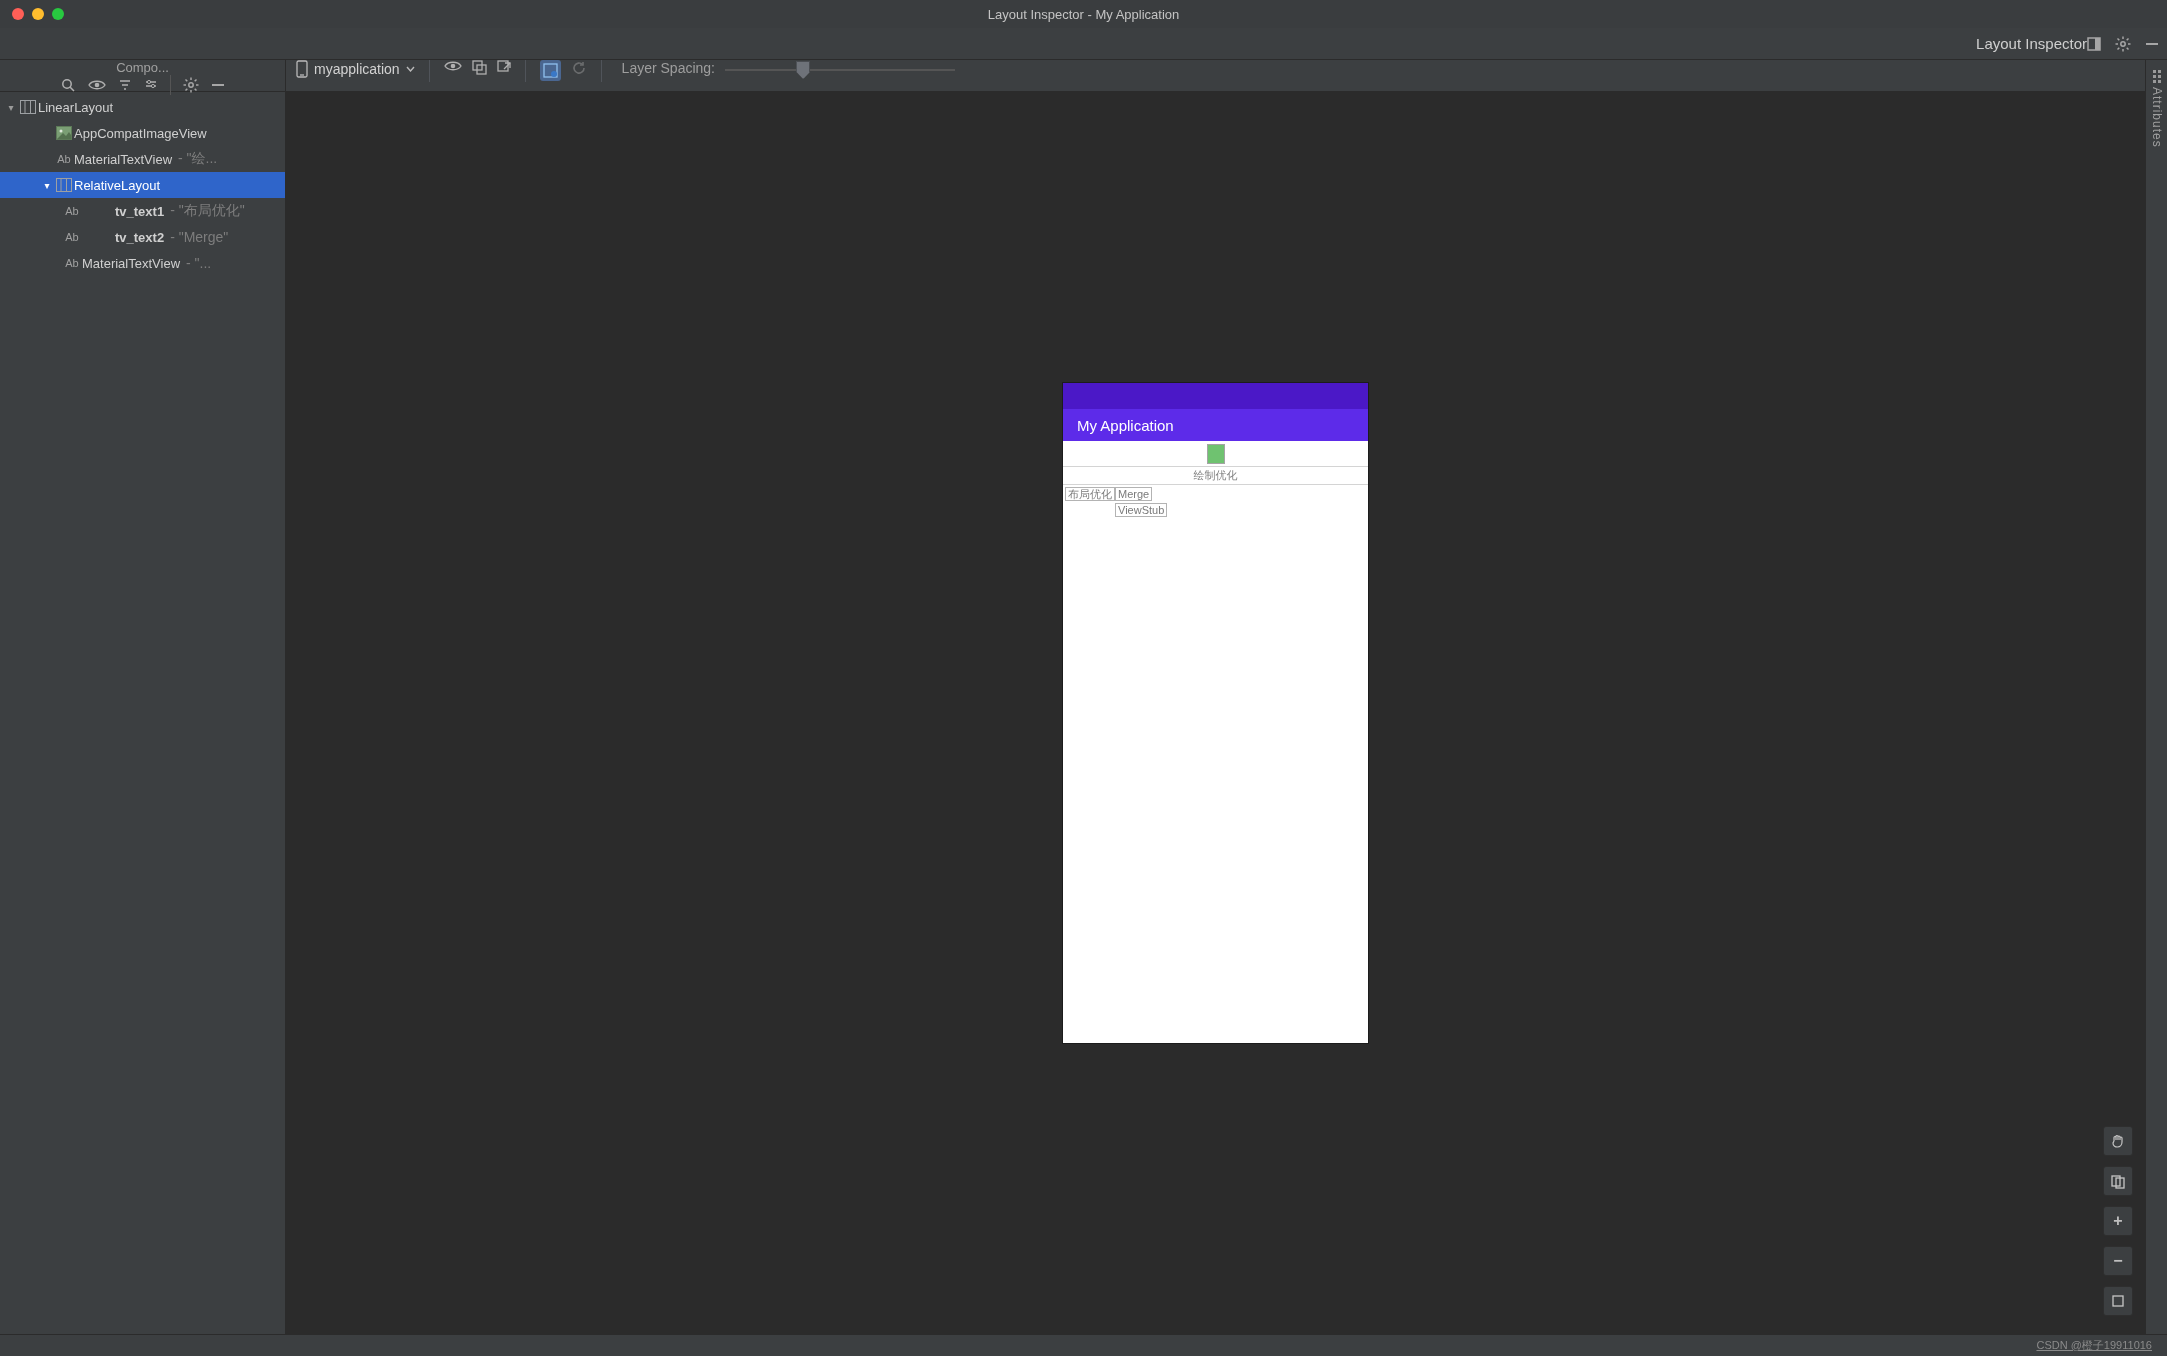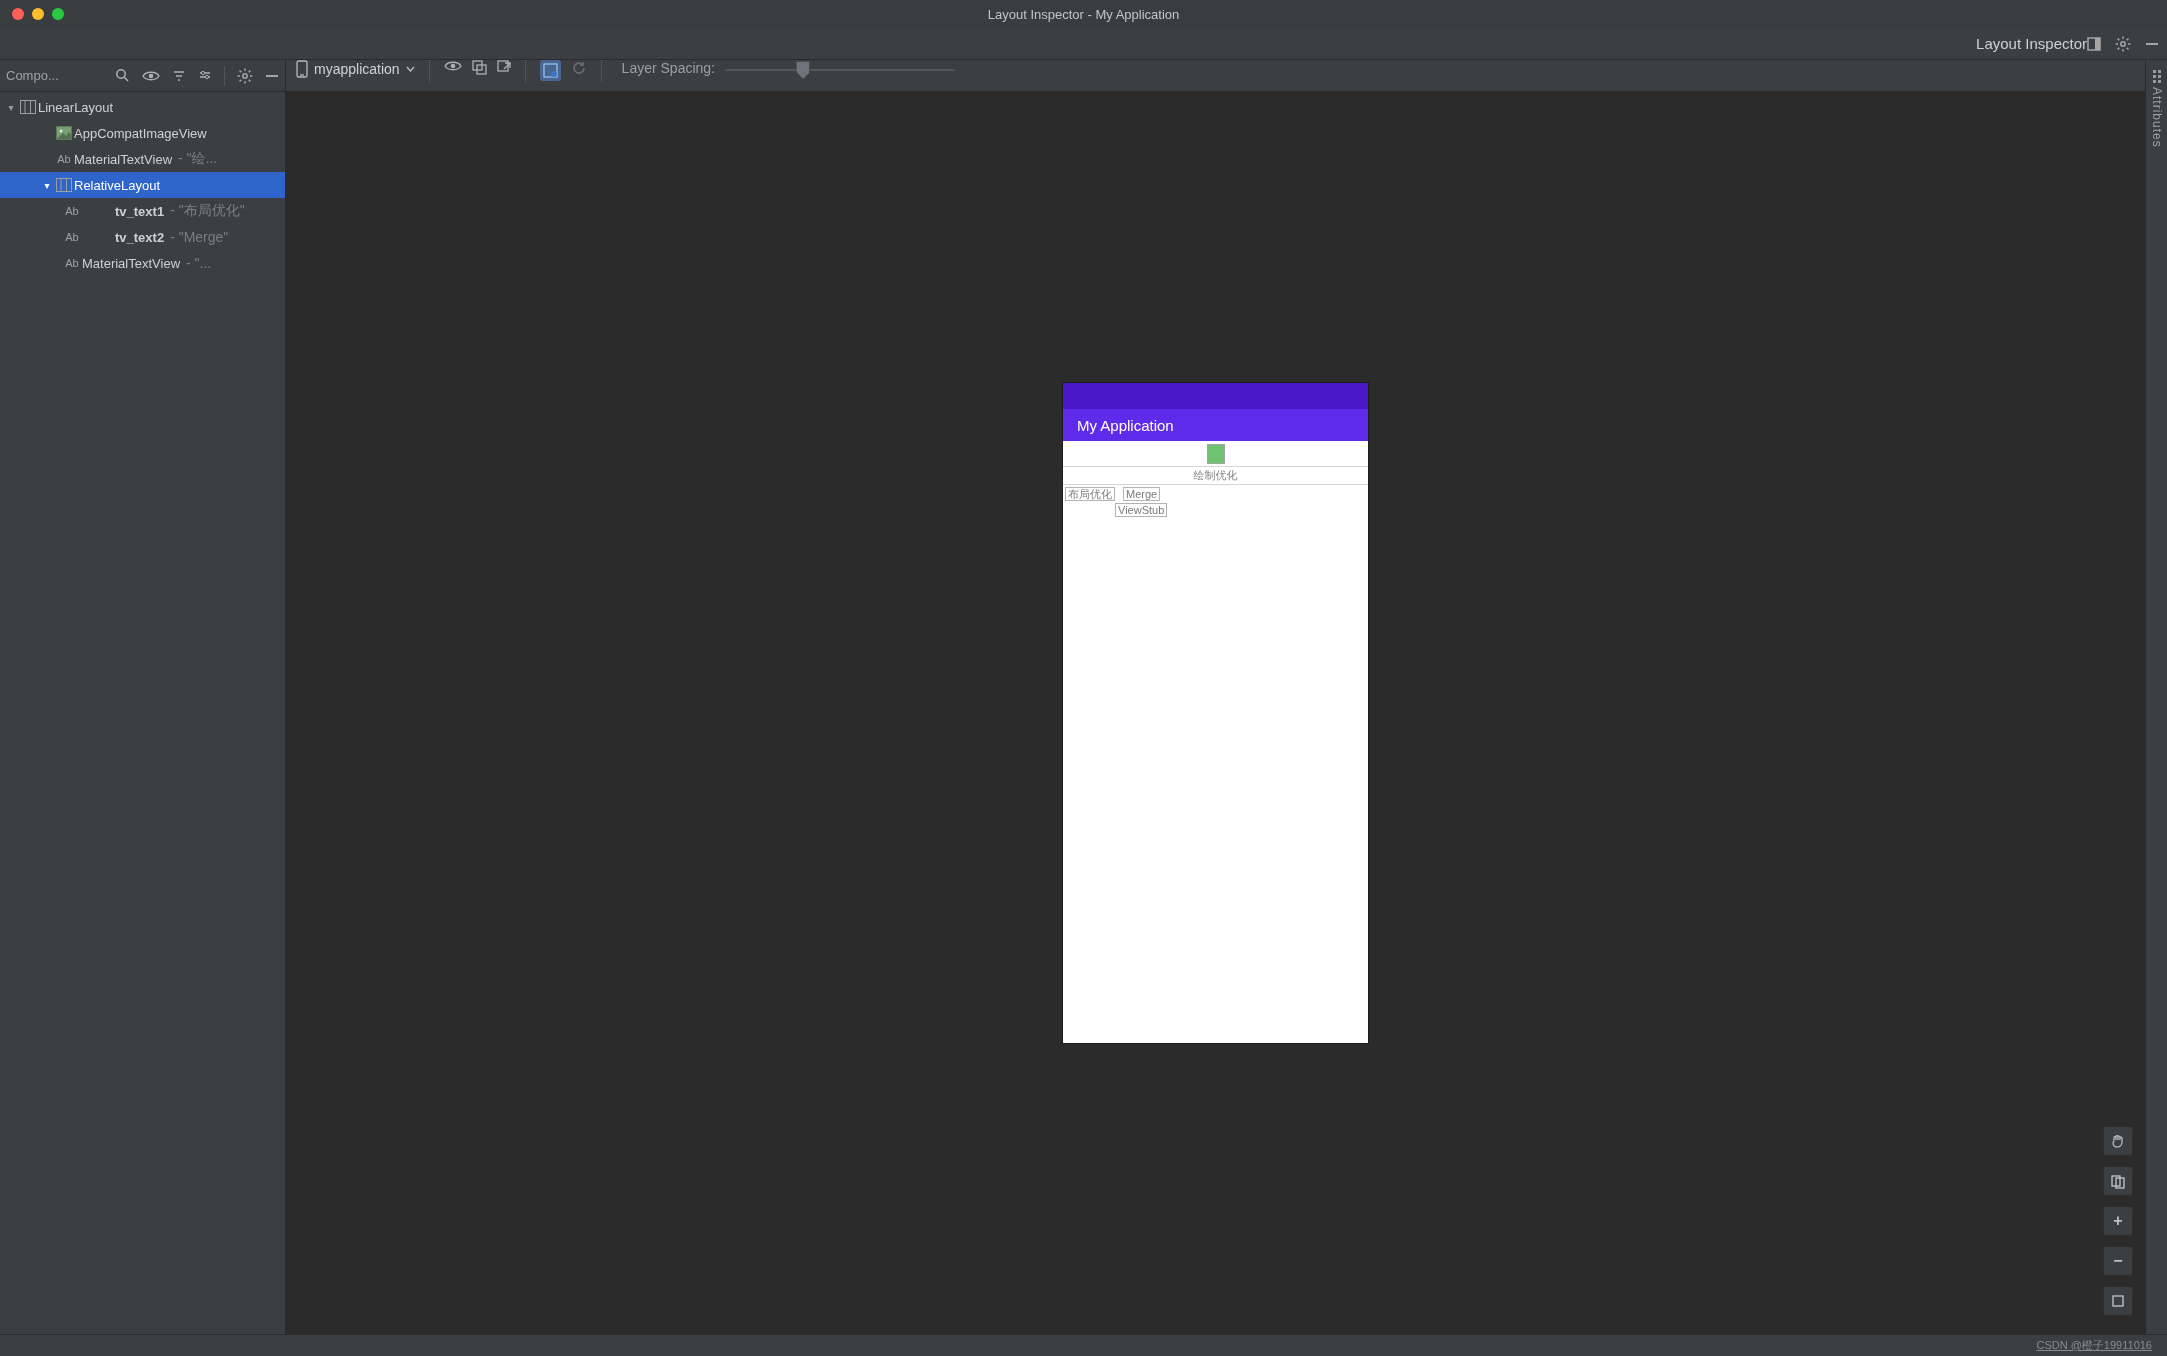--- a/index.html
+++ b/index.html
@@ -69,20 +69,21 @@
     display: flex;
     flex-direction: column;
   }
   .sidebar-toolbar {
     height: 32px;
     display: flex;
     align-items: center;
     justify-content: space-between;
     padding: 0 6px;
     border-bottom: 1px solid #2b2b2b;
+    flex-direction: column;
   }
   .sb-left { display:flex; align-items:center; gap:8px; }
   .sb-label { color:#a0a0a0; font-size:13px; max-width:70px; overflow:hidden; text-overflow:ellipsis; white-space:nowrap;}
   .sb-right { display:flex; align-items:center; gap:12px; }
 
   
   .tree { flex:1; overflow:auto; font-size:14px; padding-top:2px; }
   .tree-row {
     display:flex; align-items:center;
     height:26px;
@@ -446,21 +447,21 @@
           <div class="appbar">
             <span>My Application</span>
           </div>
           <div class="appcontent">
             <div class="row-a row-line">
               <div class="green-sq"></div>
             </div>
             <div class="row-b">绘制优化</div>
             <div class="row-c">
               <div class="cell" style="left:2px;">布局优化</div>
-              <div class="cell" style="left:60px;">Merge</div>
+              <div class="cell" style="left:52px;">Merge</div>
               <div class="cell cell2" style="left:52px;">ViewStub</div>
             </div>
           </div>
         </div>
 
         <div class="float-buttons">
           <div class="fb">
             <svg width="16" height="16" viewBox="0 0 16 16">
                 <path d="M4 8 V4.5a1 1 0 0 1 2 0V7 M6 7V3.5a1 1 0 0 1 2 0V7 M8 7V4a1 1 0 0 1 2 0V7 M10 7V5a1 1 0 0 1 2 0V9c0 3-2 5-4.5 5S3 12.5 3 10l1-2" fill="none" stroke="#c6c6c6" stroke-width="1.2"></path>
               </svg>

